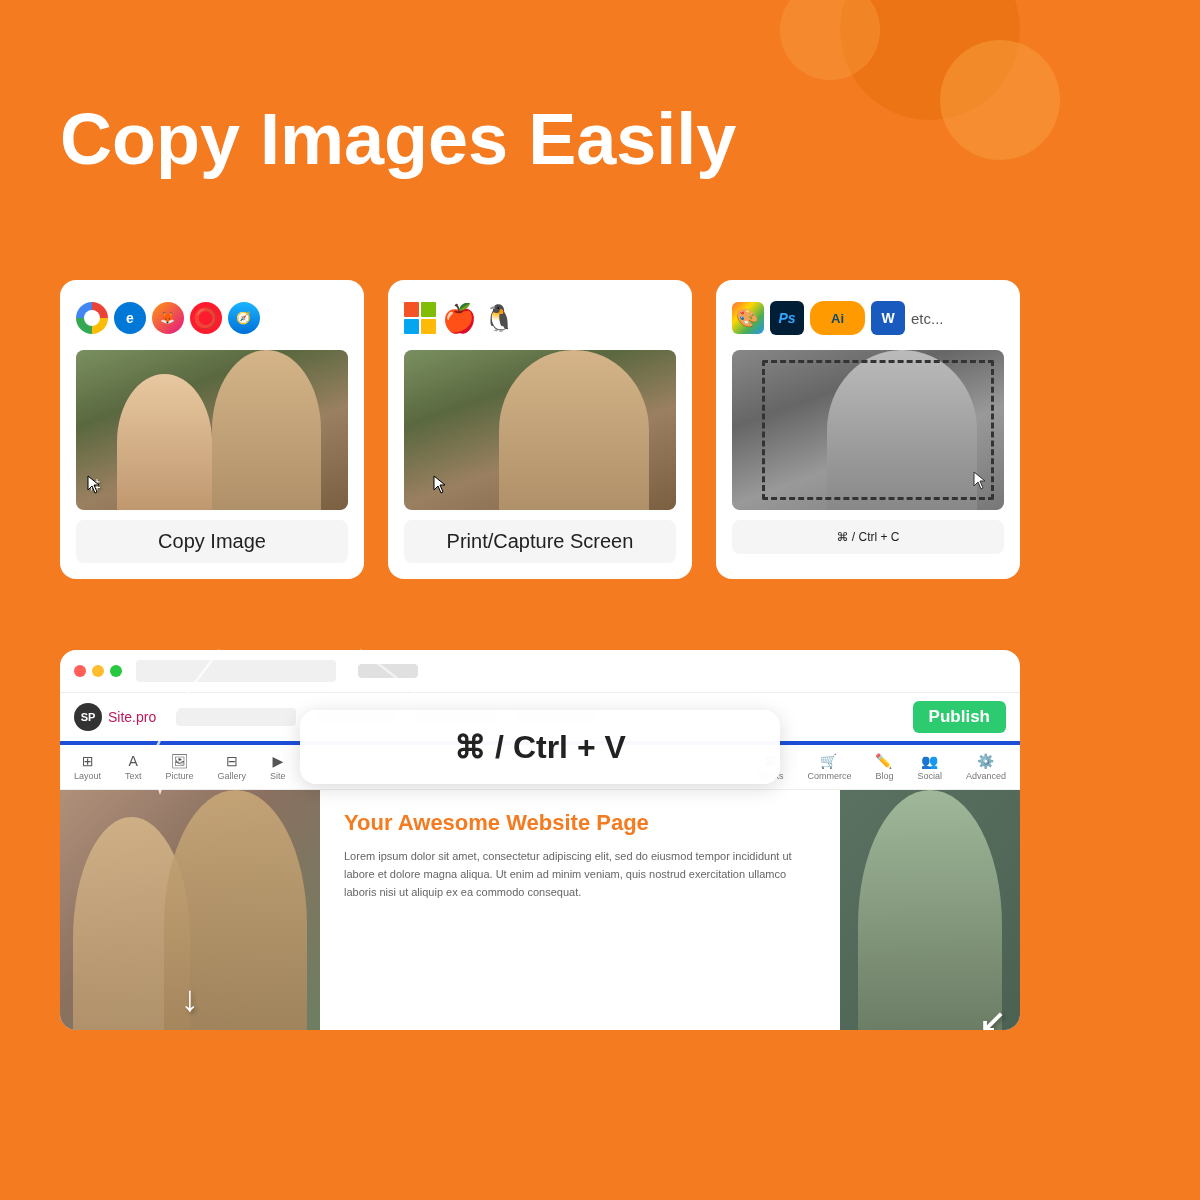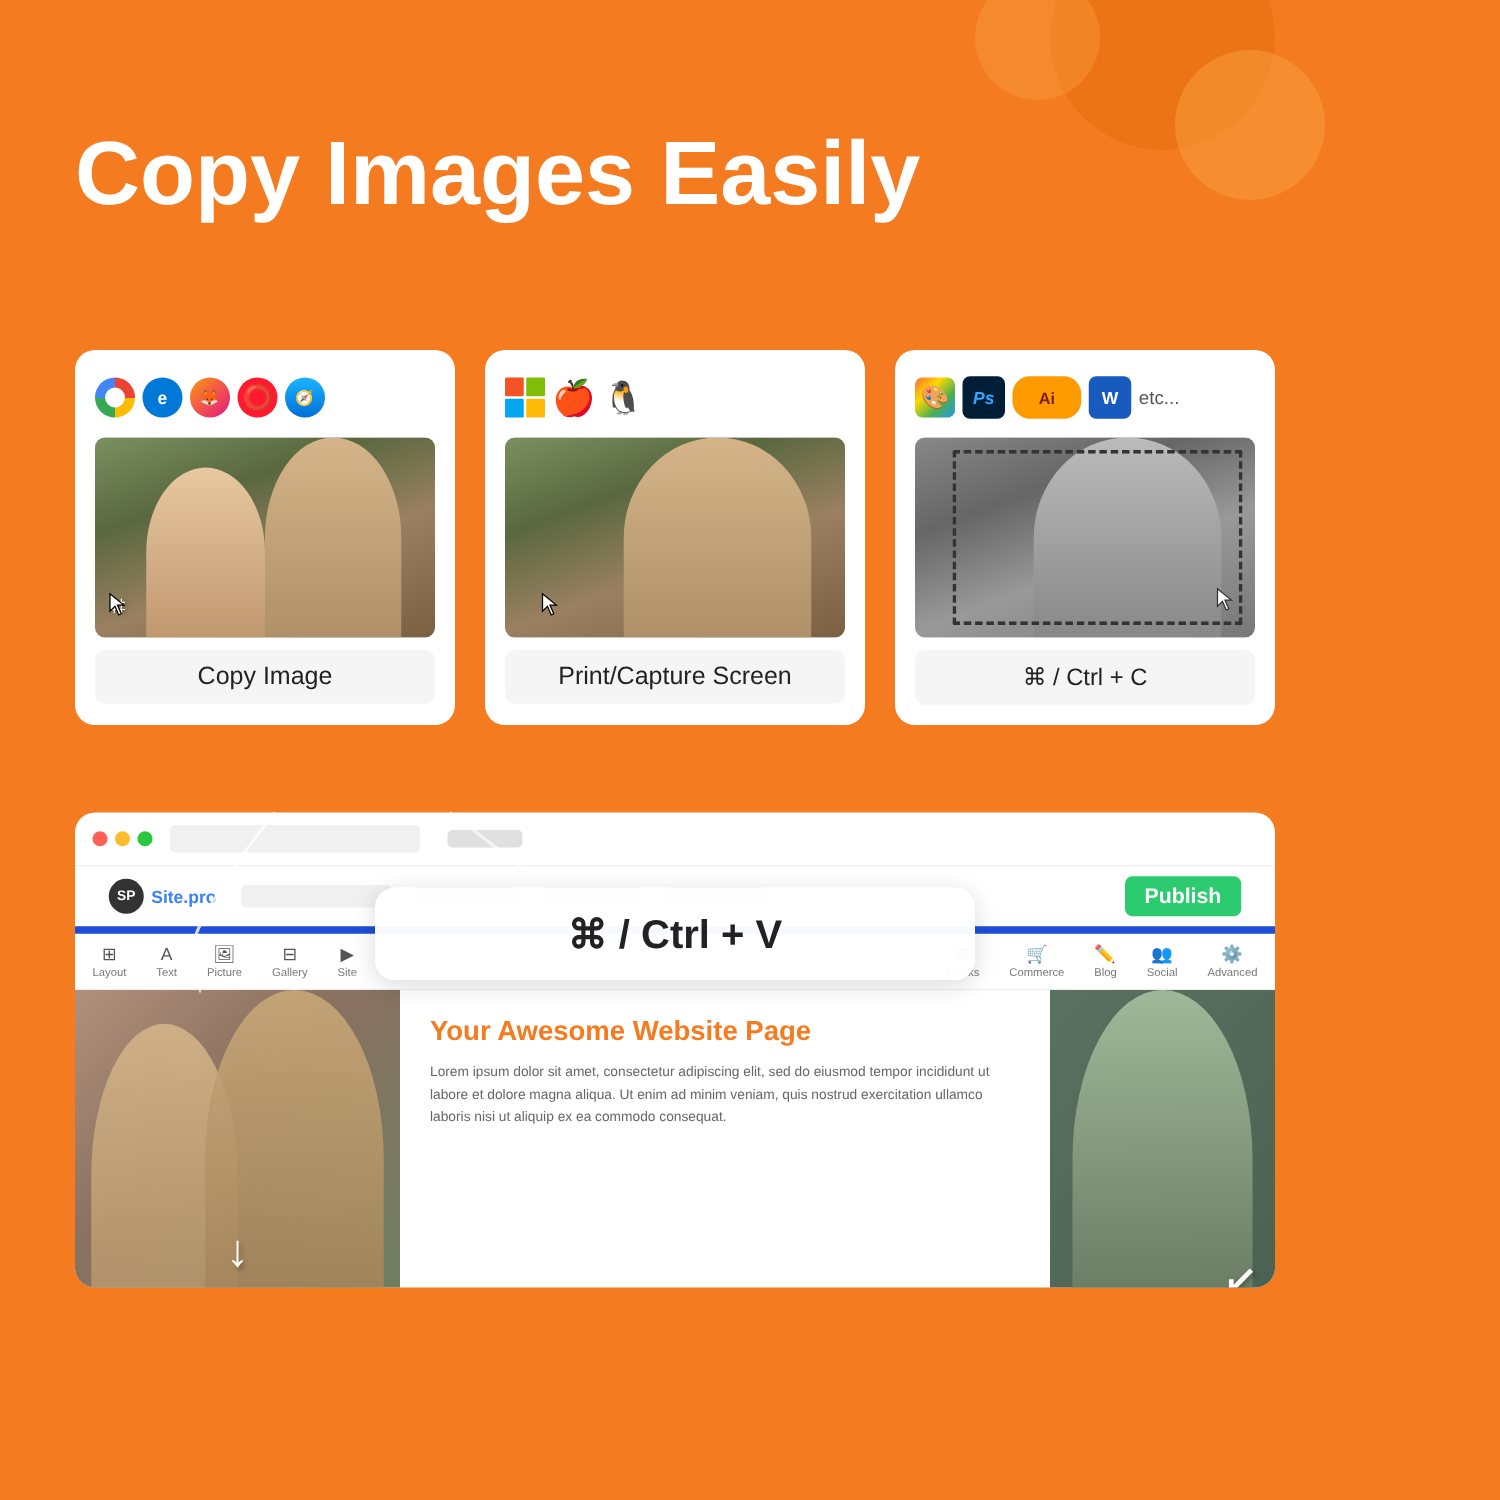--- a/index.html
+++ b/index.html
@@ -171,21 +171,21 @@
       color: #31A8FF;
       font-weight: bold;
       font-size: 14px;
       font-style: italic;
     }
     .ai-icon {
       width: 55px; height: 34px;
       background: #FF9A00;
       border-radius: 14px;
       display: flex; align-items: center; justify-content: center;
-      color: #7f1d1d;
+      color: #0c4a6e;
       font-weight: bold;
       font-size: 13px;
     }
     .word-icon {
       width: 34px; height: 34px;
       background: #185ABD;
       border-radius: 6px;
       display: flex; align-items: center; justify-content: center;
       color: #fff;
       font-weight: bold;
@@ -231,22 +231,22 @@
       height: 22px;
       background: #f0f0f0;
       border-radius: 4px;
       margin: 0 8px;
       max-width: 200px;
     }
 
     .toolbar-area {
       display: flex;
       align-items: center;
-      padding: 8px 27px;
-      border-bottom: 6px solid #1d4ed8;
+      padding: 8px 14px;
+      border-bottom: 4px solid #1d4ed8;
       gap: 20px;
     }
 
     .site-logo {
       display: flex;
       align-items: center;
       gap: 6px;
     }
 
     .logo-circle {
@@ -256,22 +256,22 @@
       display: flex;
       align-items: center;
       justify-content: center;
       color: #fff;
       font-size: 11px;
       font-weight: bold;
     }
 
     .site-name {
       font-size: 14px;
-      font-weight: bold;
-      color: #3b82f6;
+      font-weight: normal;
+      color: #be185d;
     }
 
     .url-bar2 {
       width: 120px;
       height: 18px;
       background: #f0f0f0;
       border-radius: 4px;
     }
 
     .publish-btn {
@@ -470,21 +470,21 @@
       </div>
 
       <div class="selection-box"></div>
 
       <div style="position:absolute;bottom:14px;right:14px;">
         <svg width="18" height="22" viewBox="0 0 18 22">
             <path d="M2 2 L2 16 L6 12 L9 19 L11 18 L8 11 L13 11 Z" fill="#fff" stroke="#333" stroke-width="1"></path>
           </svg>
       </div>
     </div>
-    <div class="card-label" style="font-size:19px;">⌘ / Ctrl + C</div>
+    <div class="card-label" style="font-size:12px;">⌘ / Ctrl + C</div>
   </div>
 
 </div>
 
 <div class="bottom-card">
 
   <div class="browser-bar">
     <div class="traffic-light tl-red"></div>
     <div class="traffic-light tl-yellow"></div>
     <div class="traffic-light tl-green"></div>

